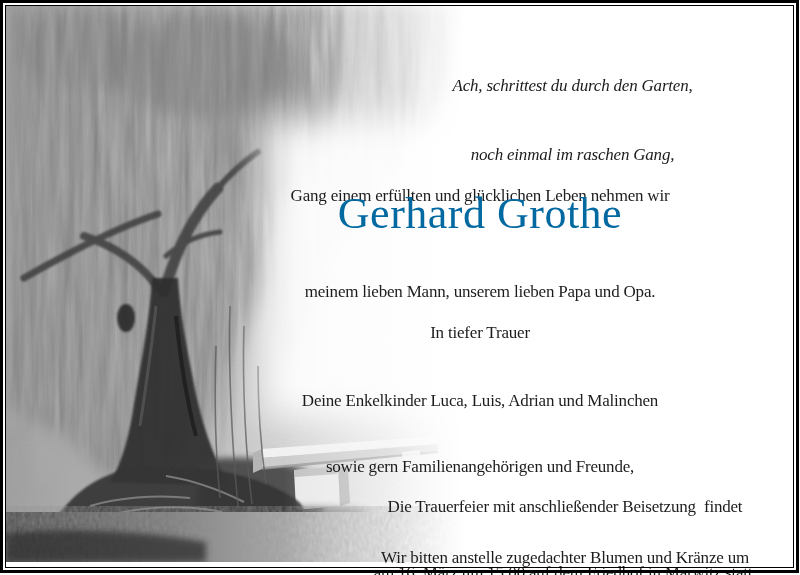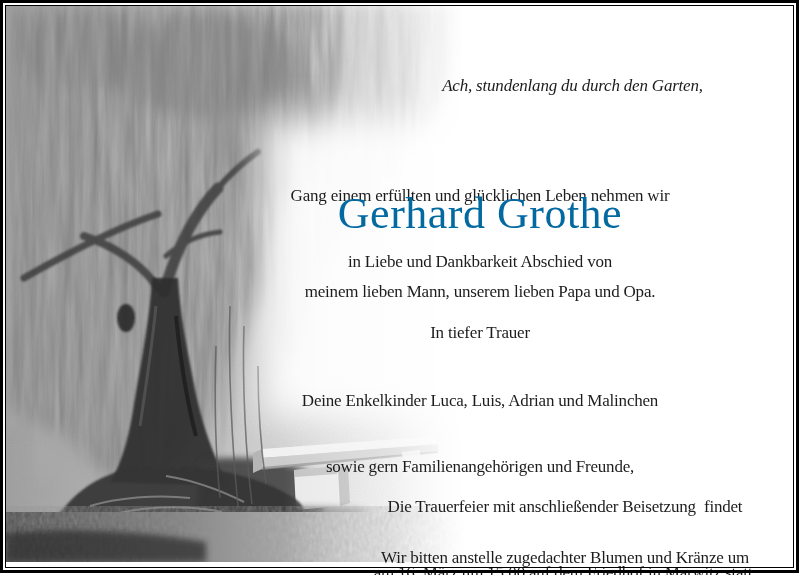--- a/index.html
+++ b/index.html
@@ -162,26 +162,26 @@
           <path d="M210,340 C208,400 210,452 214,492"></path>
           <path d="M252,360 C252,410 256,450 260,478"></path>
         </g>
 
         <rect x="258" y="112" width="220" height="300" fill="#ffffff" opacity="0.92" filter="url(#blur20)"></rect>
       </g>
     </svg>
   </div>
 
   <div class="txt poem">
-    <span class="line">Ach, stundenlang du durch den Garten,</span>
+    <span class="line">Ach, schrittest du durch den Garten,</span>
+    <span class="line">noch einmal im raschen Gang,</span>
   </div>
 
   <div class="txt intro">
     <span class="line">Gang einem erfüllten und glücklichen Leben nehmen wir</span>
-    <span class="line">in Liebe und Dankbarkeit Abschied von</span>
   </div>
 
   <div class="txt name">Gerhard Grothe</div>
 
 
   <div class="txt mourning-header">In tiefer Trauer</div>
 
   <div class="txt relation">meinem lieben Mann, unserem lieben Papa und Opa.</div>
 
   <div class="txt mourners">

